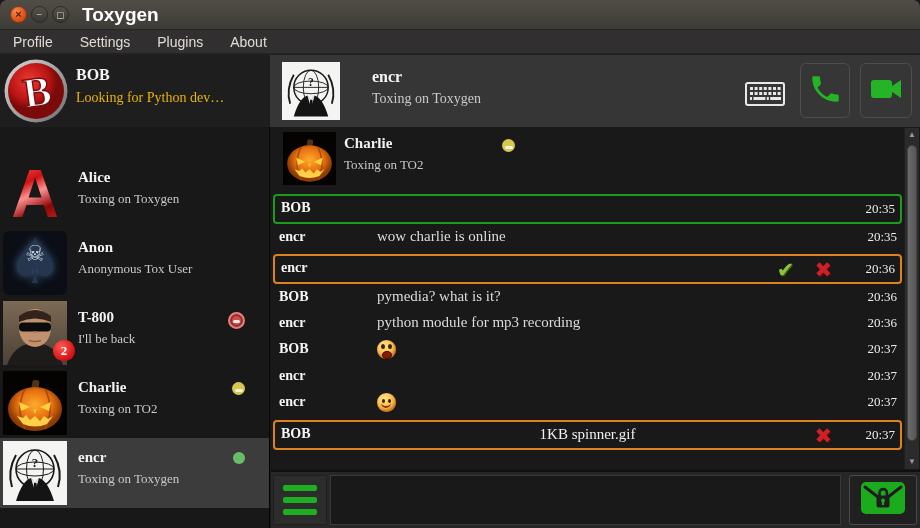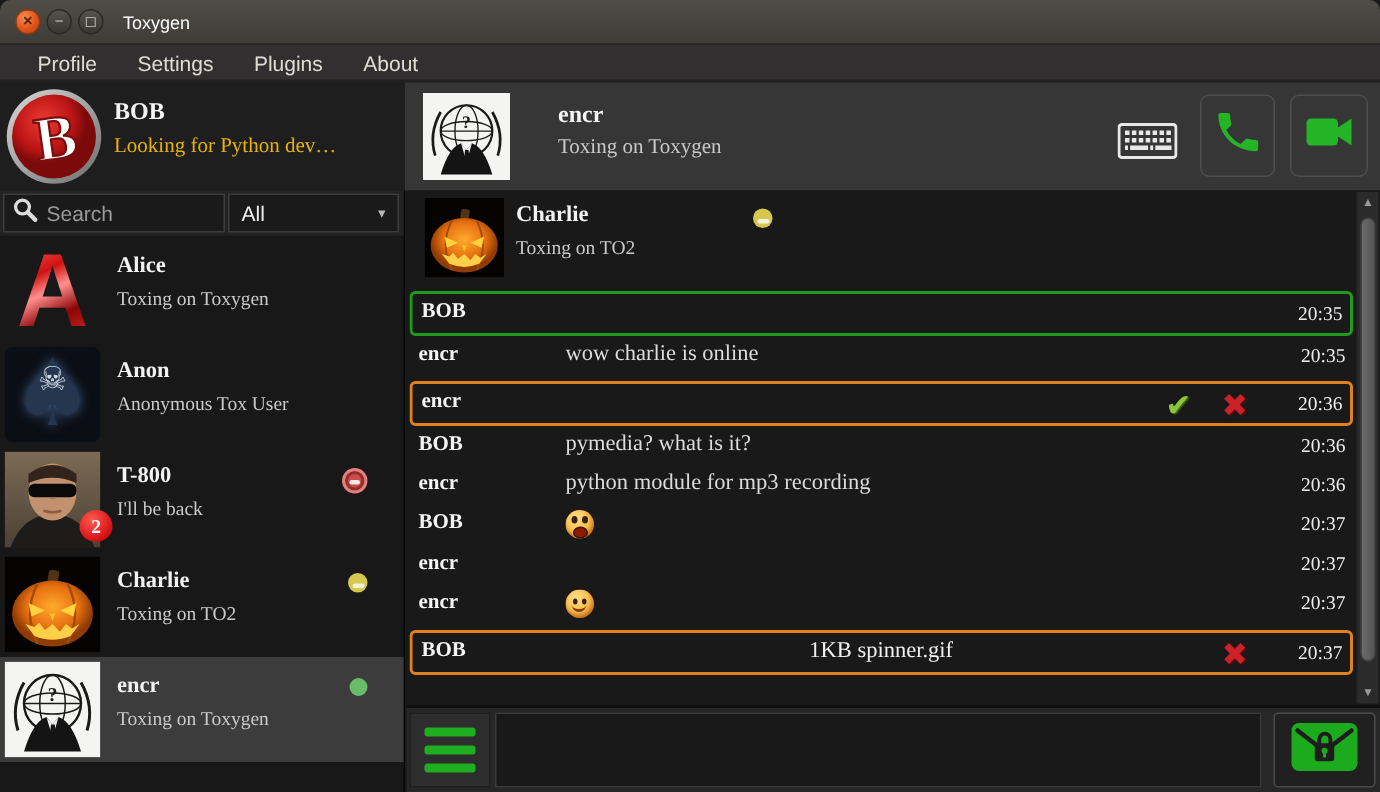--- a/index.html
+++ b/index.html
@@ -9,25 +9,25 @@
 
   
   .titlebar{position:absolute;left:0;top:0;right:0;height:30px;
     background:linear-gradient(#504d46,#3e3c37);border-bottom:1px solid #262522;
     display:flex;align-items:center;padding-left:10px;border-radius:7px 7px 0 0}
   .win-btn{width:17px;height:17px;border-radius:50%;margin-right:4px;display:flex;
     align-items:center;justify-content:center;font-size:11px;line-height:1;cursor:default}
   .wb-close{background:radial-gradient(circle at 35% 30%,#f58b50,#e0551c 55%,#bf400d);
     border:1px solid #8c3a10;color:#5e1f06;font-weight:bold}
   .wb-min,.wb-max{background:linear-gradient(#55514b,#3a3733);border:1px solid #2b2926;color:#c9c5bb;font-size:10px}
-  .title{color:#ffffff;font-weight:normal;font-size:12px;margin-left:9px}
+  .title{color:#ffffff;font-weight:bold;font-size:19px;margin-left:9px}
 
   
   .menubar{position:absolute;left:0;top:30px;right:0;height:25px;background:#322f30;
-    border-bottom:2px solid #232122;display:flex;align-items:center;gap:27px;padding-left:25px}
+    border-bottom:2px solid #232122;display:flex;align-items:center;gap:27px;padding-left:13px}
   .menu-item{color:#e0dcd3;font-size:14px}
 
   
   .profile-panel{position:absolute;left:0;top:55px;width:270px;height:72px;background:#1e1e1e}
   .peer-panel{position:absolute;left:270px;top:55px;right:0;height:72px;background:#363636}
   .avatar svg{display:block;width:100%;height:100%}
   .pp-avatar{position:absolute;left:4px;top:4px;width:64px;height:64px;border-radius:50%;overflow:hidden}
   .pp-name{position:absolute;left:76px;top:11px;font-weight:bold;font-size:16px;color:#f4f4f4}
   .pp-status{position:absolute;left:76px;top:35px;font-size:14px;color:#eab308;width:150px;
     white-space:nowrap;overflow:hidden}
@@ -214,35 +214,20 @@
     <span>
       <svg width="36" height="36" viewBox="0 0 36 36">
         <rect x="3" y="9" width="21" height="18" rx="3" fill="#25b425"></rect>
         <path d="M24 15 L33 9 V27 L24 21 Z" fill="#25b425"></path>
       </svg>
     </span>
   </div>
 </div>
 
 <div class="sidebar">
-  <div class="search-row">
-    <div class="search-box">
-      <span>
-        <svg width="17" height="17" viewBox="0 0 17 17">
-          <circle cx="7" cy="7" r="4.6" fill="none" stroke="#dcdcdc" stroke-width="2.2"></circle>
-          <line x1="10.5" y1="10.5" x2="15.5" y2="15.5" stroke="#dcdcdc" stroke-width="3" stroke-linecap="round"></line>
-        </svg>
-      </span>
-      <span class="search-ph">Search</span>
-    </div>
-    <div class="filter">
-      <span>All</span>
-      <span class="filter-arrow">▾</span>
-    </div>
-  </div>
   <div class="contact-list">
   <div class="contact">
     <div class="avatar c-avatar">
           <div class="letterA">A</div>
         </div>
     <div class="c-name serif">Alice</div>
     <div class="c-status serif">Toxing on Toxygen</div>
 
   </div>
 

